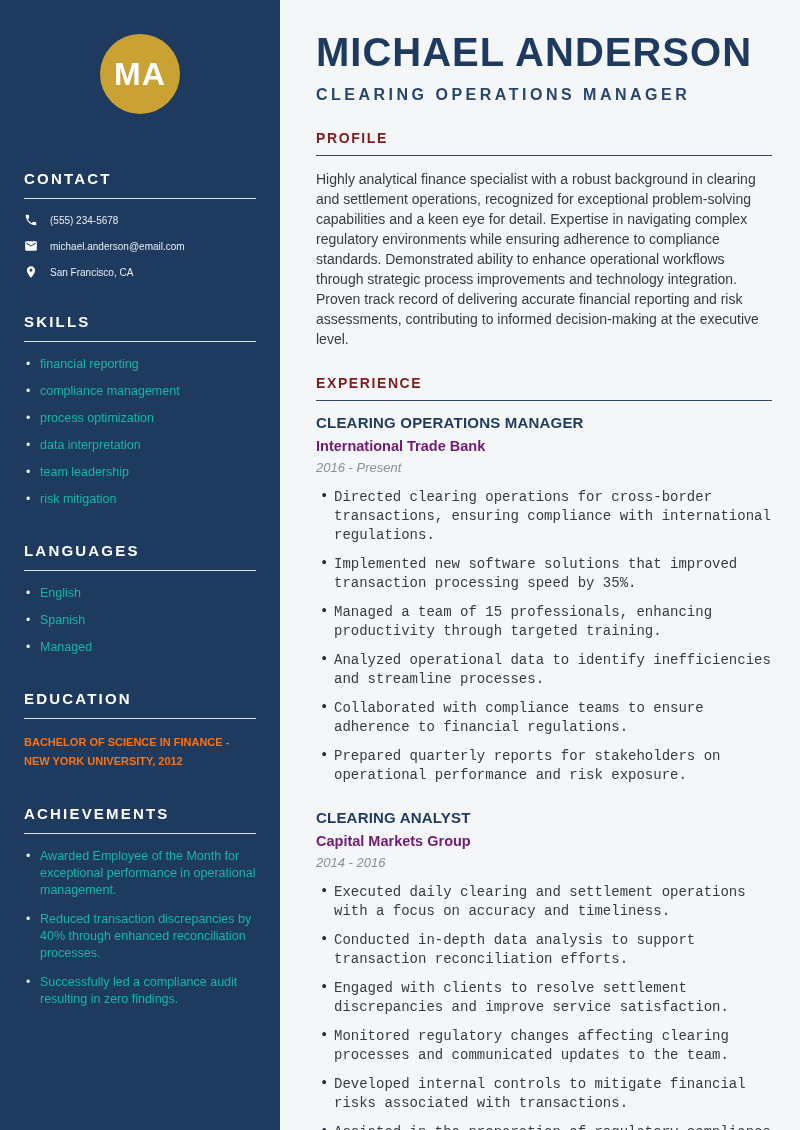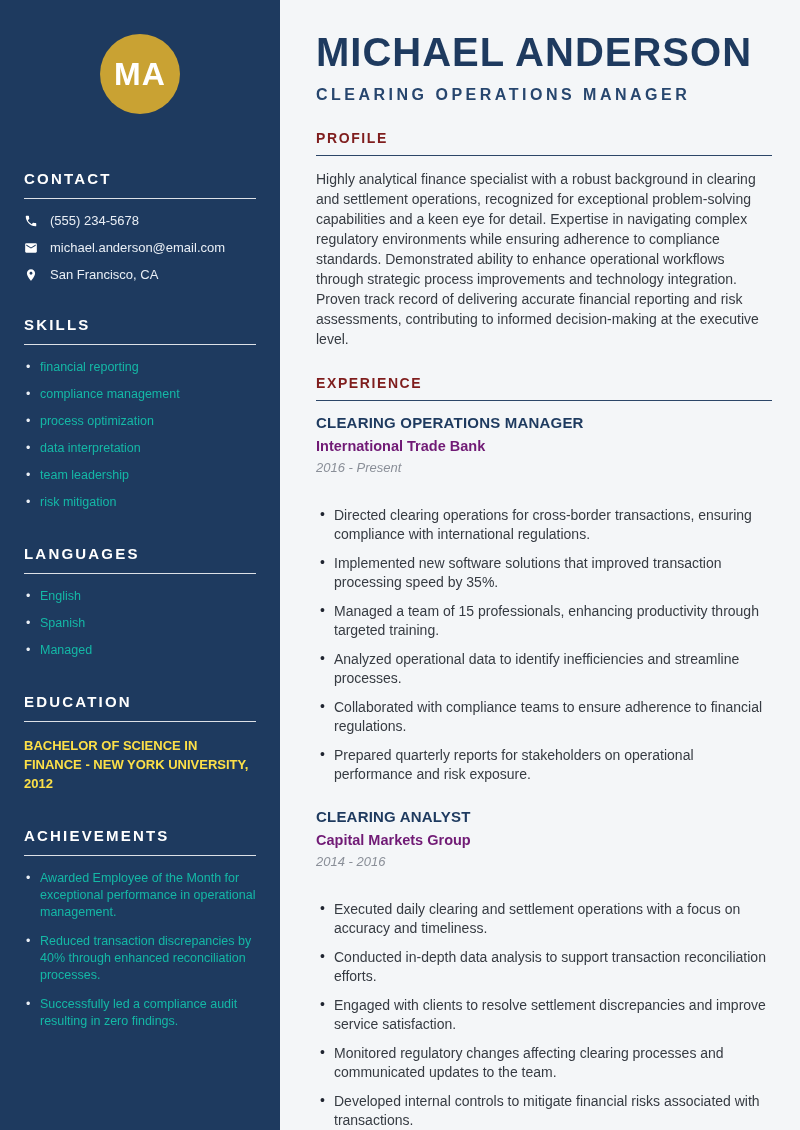--- a/index.html
+++ b/index.html
@@ -46,21 +46,21 @@
   }
   .side-rule {
     border: none;
     border-top: 1px solid rgba(255,255,255,0.85);
     margin: 11px 0 14px 0;
   }
   .contact-row {
     display: flex;
     align-items: center;
     margin-bottom: 12px;
-    font-size: 13px;
+    font-size: 10px;
     color: #e9eef5;
   }
   .contact-row .cicon {
     width: 14px; height: 14px;
     margin-right: 12px;
     flex: 0 0 14px;
     display: inline-flex;
   }
   .contact-row svg { width: 14px; height: 14px; fill: #ffffff; }
   ul.side-list { list-style: none; }
@@ -72,24 +72,24 @@
     margin-bottom: 10px;
     line-height: 17px;
   }
   ul.side-list li::before {
     content: "•";
     position: absolute;
     left: 2px; top: 0;
     color: #e9eef5;
   }
   .degree {
-    font-size: 13px;
+    font-size: 11px;
     font-weight: bold;
     line-height: 19px;
-    color: #fde047;
+    color: #f97316;
   }
   ul.side-list.achv li { margin-bottom: 12px; }
 
   
   .main {
     flex: 1;
     background: #f4f6f8;
     padding: 30px 28px 30px 36px;
   }
   .name {
@@ -136,21 +136,21 @@
     font-size: 14.5px;
     font-weight: bold;
     color: #701a75;
   }
   .job-dates {
     margin-top: 6px;
     font-size: 13px;
     font-style: italic;
     color: #8a8f98;
   }
-  ul.job-bullets { list-style: none; margin-top: 31px; }
+  ul.job-bullets { list-style: none; margin-top: 13px; font-family: Liberation Mono, monospace; }
   ul.job-bullets li {
     position: relative;
     padding-left: 18px;
     font-size: 14px;
     line-height: 19px;
     color: #363b42;
     margin-bottom: 10px;
   }
   ul.job-bullets li::before {
     content: "•";

